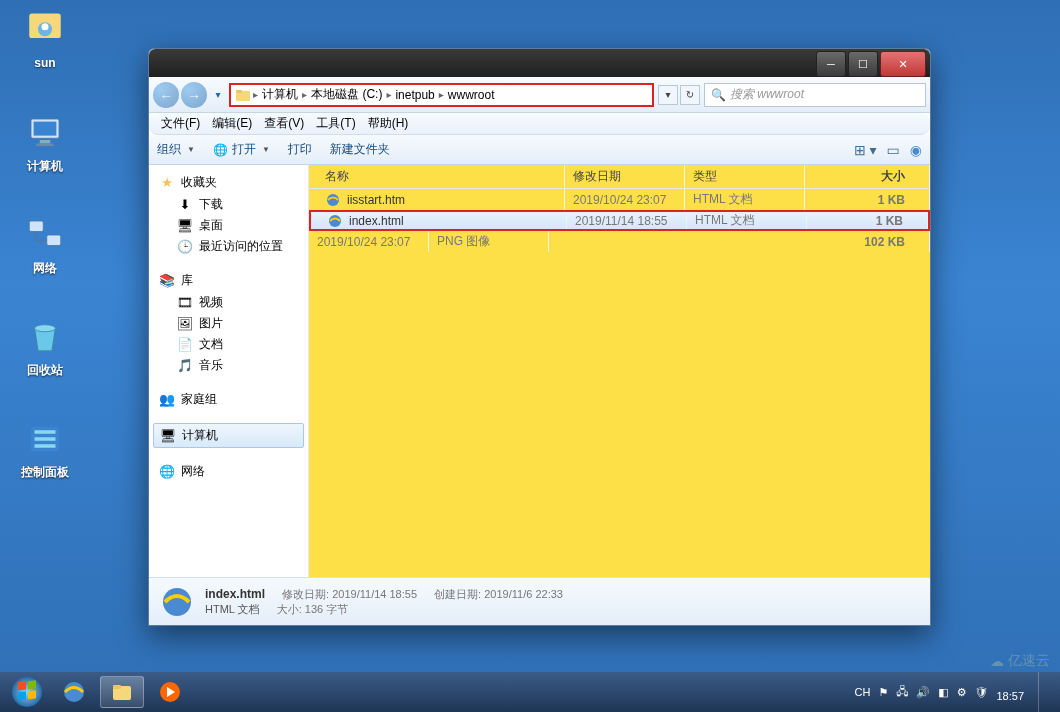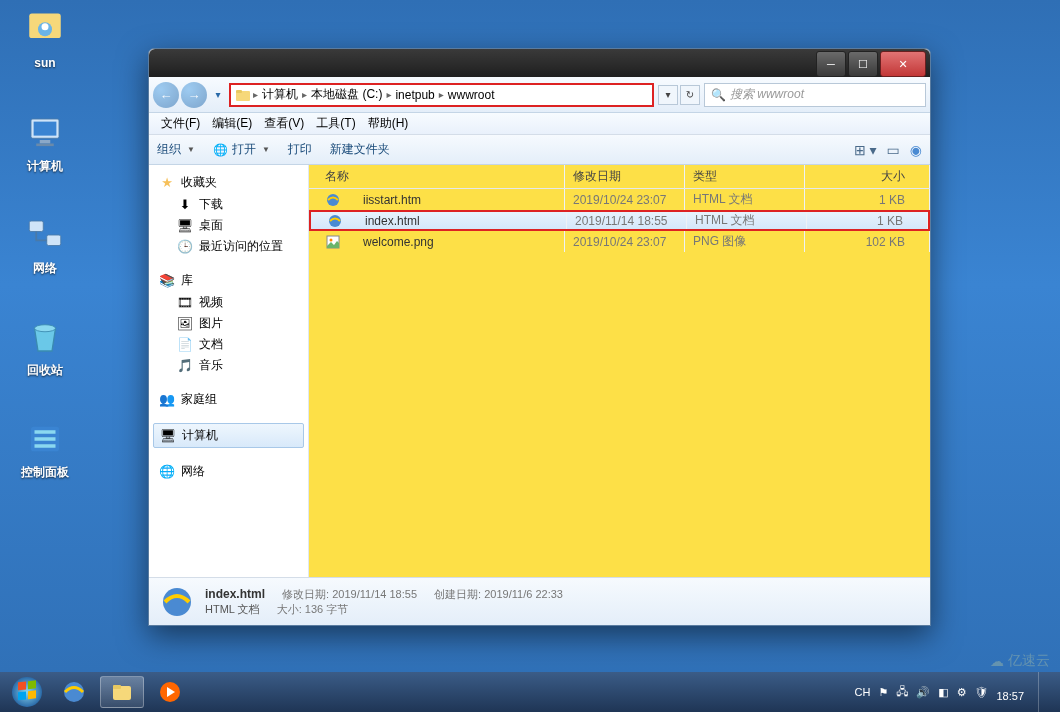--- a/index.html
+++ b/index.html
@@ -22,21 +22,21 @@
 .nav-dd { width:14px; height:26px; display:flex; align-items:center; justify-content:center; color:#2a6aa8; font-size:10px; cursor:pointer; }
 .breadcrumb { flex:1; height:24px; background:#fff; border:2px solid #d22; display:flex; align-items:center; padding:0 4px; font-size:12px; }
 .breadcrumb .seg { padding:0 4px; cursor:pointer; }
 .breadcrumb .arr { color:#666; font-size:10px; }
 .breadcrumb .folder-ico { width:16px; height:16px; margin-right:2px; }
 .bc-end { display:flex; align-items:center; gap:2px; }
 .bc-btn { width:20px; height:20px; display:flex; align-items:center; justify-content:center; font-size:10px; color:#444; cursor:pointer; border:1px solid #b8c8d8; background:#f0f6fc; }
 .search-box { width:222px; height:24px; background:#fff; border:1px solid #b8c8d8; display:flex; align-items:center; padding:0 6px; gap:4px; font-size:12px; color:#999; font-style:italic; }
 .search-box .mag { color:#6aa0d0; font-style:normal; }
 
-.menubar { height:22px; background:linear-gradient(180deg,#f7fbff,#e9f1fb); border-bottom:1px solid #d4dde8; display:flex; align-items:center; padding:0 6px; font-size:12px; }
+.menubar { height:22px; background:linear-gradient(180deg,#f7fbff,#e9f1fb); border-bottom:1px solid #d4dde8; display:flex; align-items:center; padding:0 6px; font-size:12px;border-radius:9px; }
 .menu-item { padding:0 6px; cursor:pointer; }
 
 .toolbar { height:30px; background:linear-gradient(180deg,#f6fafe,#e4eef9); border-bottom:1px solid #c4d5e6; display:flex; align-items:center; padding:0 8px; font-size:12px; color:#1a4b7a; gap:18px; }
 .tb-item { display:flex; align-items:center; gap:4px; cursor:pointer; }
 .tb-item .dd { font-size:8px; color:#555; margin-left:2px; }
 .tb-right { margin-left:auto; display:flex; gap:10px; align-items:center; color:#4a6a8a; font-size:14px; }
 
 .content { flex:1; display:flex; overflow:hidden; }
 .sidebar { width:160px; background:#fff; border-right:1px solid #e0e8f0; padding:6px 0; font-size:12px; overflow-y:auto; }
 .sb-group { margin-bottom:12px; }
@@ -45,24 +45,24 @@
 .sb-sub { display:flex; align-items:center; gap:6px; padding:2px 10px 2px 28px; cursor:pointer; }
 .sb-item.sel { background:linear-gradient(180deg,#eef6fd,#d8e9fa); border:1px solid #a8c8e8; border-radius:2px; margin:0 4px; padding:3px 6px; }
 .sb-ico { width:16px; height:16px; display:flex; align-items:center; justify-content:center; font-size:13px; }
 
 .main { flex:1; display:flex; flex-direction:column; background:#fde047; position:relative; }
 .col-head { height:24px; border-bottom:1px solid #e4e8ec; display:flex; align-items:center; font-size:12px; color:#444; }
 .col { padding:0 8px; border-right:1px solid #eef2f6; height:100%; display:flex; align-items:center; }
 .c-name { width:256px; padding-left:16px; }
 .c-date { width:120px; }
 .c-type { width:120px; }
-.c-size { flex:1; text-align:right; padding-right:24px; justify-content:flex-end; }
+.c-size { flex:1; text-align:right; padding-right:24px; justify-content:flex-end;font-weight:bold; }
 .file-list { flex:1; position:relative; }
 .file-row { height:21px; display:flex; align-items:center; font-size:12px; color:#333; cursor:pointer; }
-.file-row .c-name { display:flex; align-items:center; gap:22px; }
+.file-row .c-name { display:flex; align-items:center; gap:6px; }
 .file-row.sel { background:linear-gradient(180deg,#e8f2fc,#d4e7fa); border:2px solid #d22; }
 .file-row .c-date,.file-row .c-type,.file-row .c-size { color:#777; }
 .file-ico { width:16px; height:16px; }
 
 .annotation { position:absolute; left:120px; top:130px; font-size:28px; color:#d22; font-family:"SimSun","FangSong",serif; pointer-events:none; }
 
 .detail { height:48px; background:linear-gradient(180deg,#f6fafe,#e4eef9); border-top:1px solid #d4dde8; display:flex; align-items:center; padding:15px 10px; gap:10px; font-size:11px; color:#555; }
 .detail .big-ico { width:36px; height:36px; }
 .detail .info strong { color:#333; font-size:12px; }
 .detail .kv { margin-left:14px; color:#777; }
@@ -287,28 +287,20 @@
                   <circle cx="8" cy="8" r="6" fill="#4a8ad2"></circle>
                   <path d="M3 8 Q8 3 13 8" stroke="#fc0" stroke-width="2" fill="none"></path>
                 </svg>
                 <span>index.html</span>
               </div>
             <div class="col c-date">2019/11/14 18:55</div>
             <div class="col c-type">HTML 文档</div>
             <div class="col c-size">1 KB</div>
           </div>
           <div class="file-row">
-            <div class="col c-name">
-                <svg class="file-ico" viewBox="0 0 16 16">
-                  <rect x="2" y="2" width="12" height="12" fill="#fff" stroke="#888"></rect>
-                  <circle cx="6" cy="6" r="1.5" fill="#f80"></circle>
-                  <path d="M2 12 L6 8 L9 11 L12 7 L14 9 V14 H2 Z" fill="#6ab46a"></path>
-                </svg>
-                <span>welcome.png</span>
-              </div>
             <div class="col c-date">2019/10/24 23:07</div>
             <div class="col c-type">PNG 图像</div>
             <div class="col c-size">102 KB</div>
           </div>
         </div>
       </div>
     </div>
 
     <div class="detail">
       <svg class="big-ico" viewBox="0 0 36 36">

